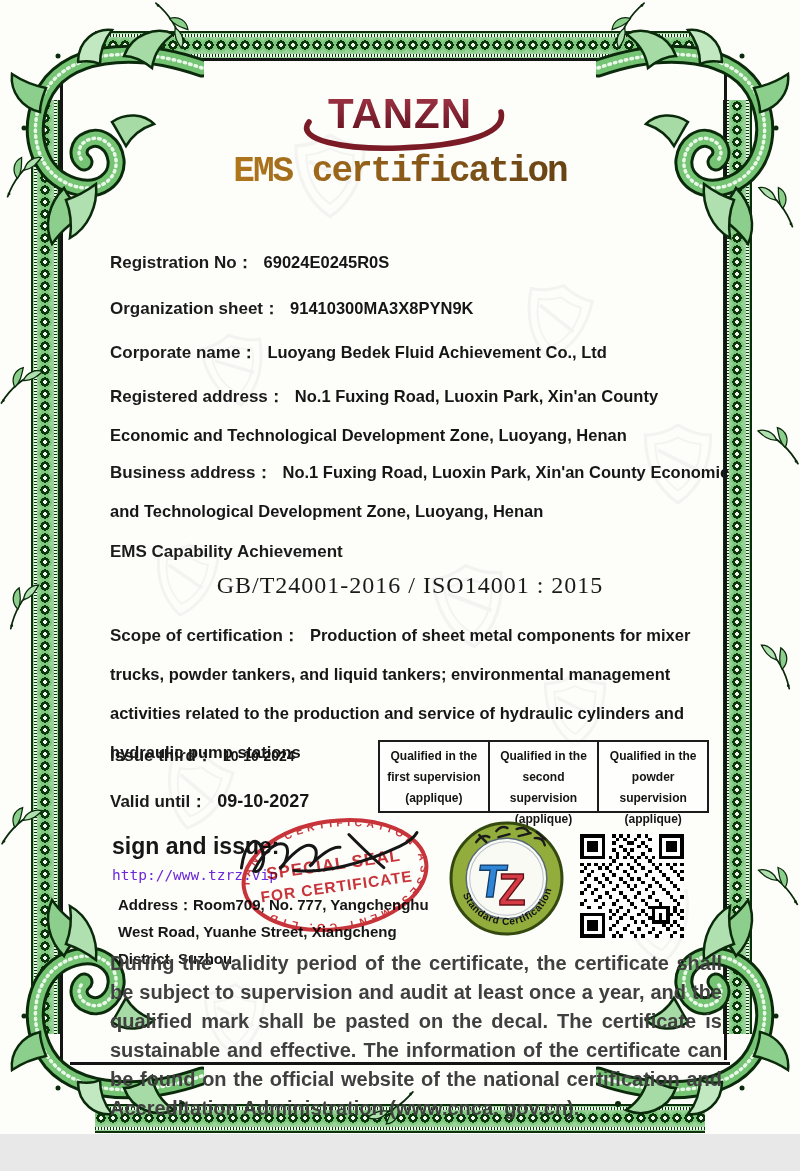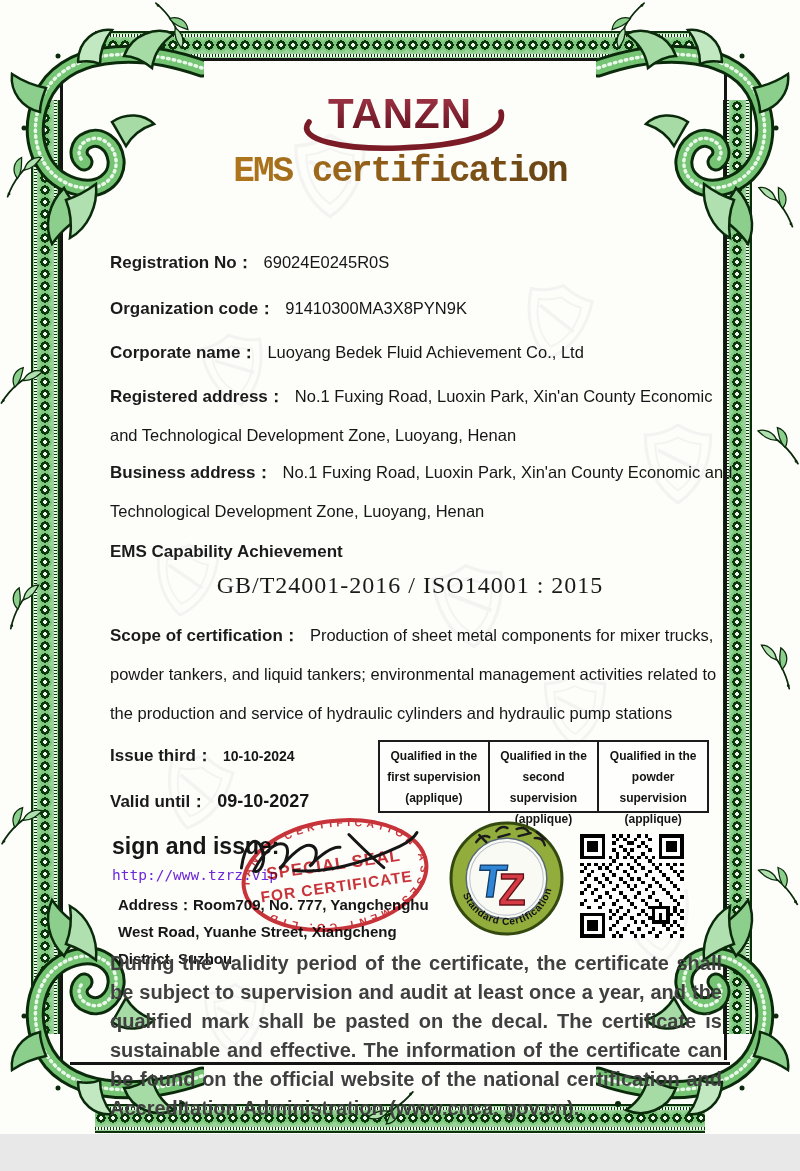--- a/index.html
+++ b/index.html
@@ -42,21 +42,21 @@
   .sprig{position:absolute;width:42px;height:50px;}
   
   .logo-svg{position:absolute;left:283px;top:88px;width:234px;height:64px;}
   .title{position:absolute;left:80px;right:80px;top:142px;margin:0;text-align:center;
     font-family:"Liberation Mono",monospace;font-weight:700;font-size:36px;line-height:60px;
     letter-spacing:-2px;
     background:linear-gradient(90deg,#c8911f 0%,#b2791c 22%,#93601a 45%,#6f4814 70%,#4a2f0e 100%);
     -webkit-background-clip:text;background-clip:text;color:transparent;}
   .f{position:absolute;left:110px;width:628px;margin:0;font-size:17px;line-height:38px;color:#1b1b1b;}
   .f .lab{font-weight:700;margin-right:10px;}
-  .f .val{font-weight:400;font-size:16.5px;color:#161616;}
+  .f .val{font-weight:700;font-size:16.5px;color:#161616;}
   .std{position:absolute;left:110px;width:600px;margin:0;text-align:center;
     font-family:"Liberation Serif",serif;font-size:24px;letter-spacing:1px;color:#1a1a1a;}
   .supervision{position:absolute;left:378px;top:740px;width:331px;height:73px;display:flex;
     border:2px solid #1c1c1c;background:rgba(255,255,255,.6);box-sizing:border-box;}
   .supervision .cell{flex:1;text-align:center;padding:4px 2px;font-size:12px;font-weight:700;
     line-height:21px;color:#141414;}
   .supervision .cell + .cell{border-left:2px solid #1c1c1c;}
   .sign{position:absolute;left:112px;top:833px;margin:0;font-size:23px;font-weight:700;color:#161616;}
   .web{position:absolute;left:112px;top:867px;margin:0;font-family:"DejaVu Sans Mono",monospace;
     font-size:14.5px;color:#6d28d9;}
@@ -197,21 +197,21 @@
     </svg>
 
   <svg class="logo-svg" viewBox="0 0 234 64">
     <path d="M26,34 C12,52 62,62 117,60 C172,58 224,48 218,24" fill="none" stroke="#7a1b26" stroke-width="5.5" stroke-linecap="round"></path>
     <text x="117" y="40" text-anchor="middle" font-family="Liberation Sans, sans-serif" font-weight="700" font-size="42" letter-spacing="1" fill="url(#maroonG)">TANZN</text>
   </svg>
 
   <h1 class="title">EMS certification</h1>
 
   <p class="f" style="top:243px"><span class="lab">Registration No：</span><span class="val">69024E0245R0S</span></p>
-  <p class="f" style="top:289px"><span class="lab">Organization code：</span><span class="val">91410300MA3X8PYN9K</span></p>
+  <p class="f" style="top:289px"><span class="lab">Organization sheet：</span><span class="val">91410300MA3X8PYN9K</span></p>
   <p class="f" style="top:333px"><span class="lab">Corporate name：</span><span class="val">Luoyang Bedek Fluid Achievement Co., Ltd</span></p>
   <p class="f" style="top:377px"><span class="lab">Registered address：</span><span class="val">No.1 Fuxing Road, Luoxin Park, Xin'an County Economic and Technological Development Zone, Luoyang, Henan</span></p>
   <p class="f" style="top:453px"><span class="lab">Business address：</span><span class="val">No.1 Fuxing Road, Luoxin Park, Xin'an County Economic and Technological Development Zone, Luoyang, Henan</span></p>
   <p class="f" style="top:533px"><span class="lab">EMS Capability Achievement</span></p>
   <p class="std" style="top:572px">GB/T24001-2016 / ISO14001 : 2015</p>
   <p class="f" style="top:616px;line-height:39px"><span class="lab">Scope of certification：</span><span class="val">Production of sheet metal components for mixer trucks, powder tankers, and liquid tankers; environmental management activities related to the production and service of hydraulic cylinders and hydraulic pump stations</span></p>
   <p class="f" style="top:737px;width:260px"><span class="lab">Issue third：</span><span class="val" style="font-weight:700;font-size:14px">10-10-2024</span></p>
   <p class="f" style="top:782px;width:260px"><span class="lab">Valid until：</span><span class="val" style="font-weight:700;font-size:18px">09-10-2027</span></p>
 
   <div class="supervision">

